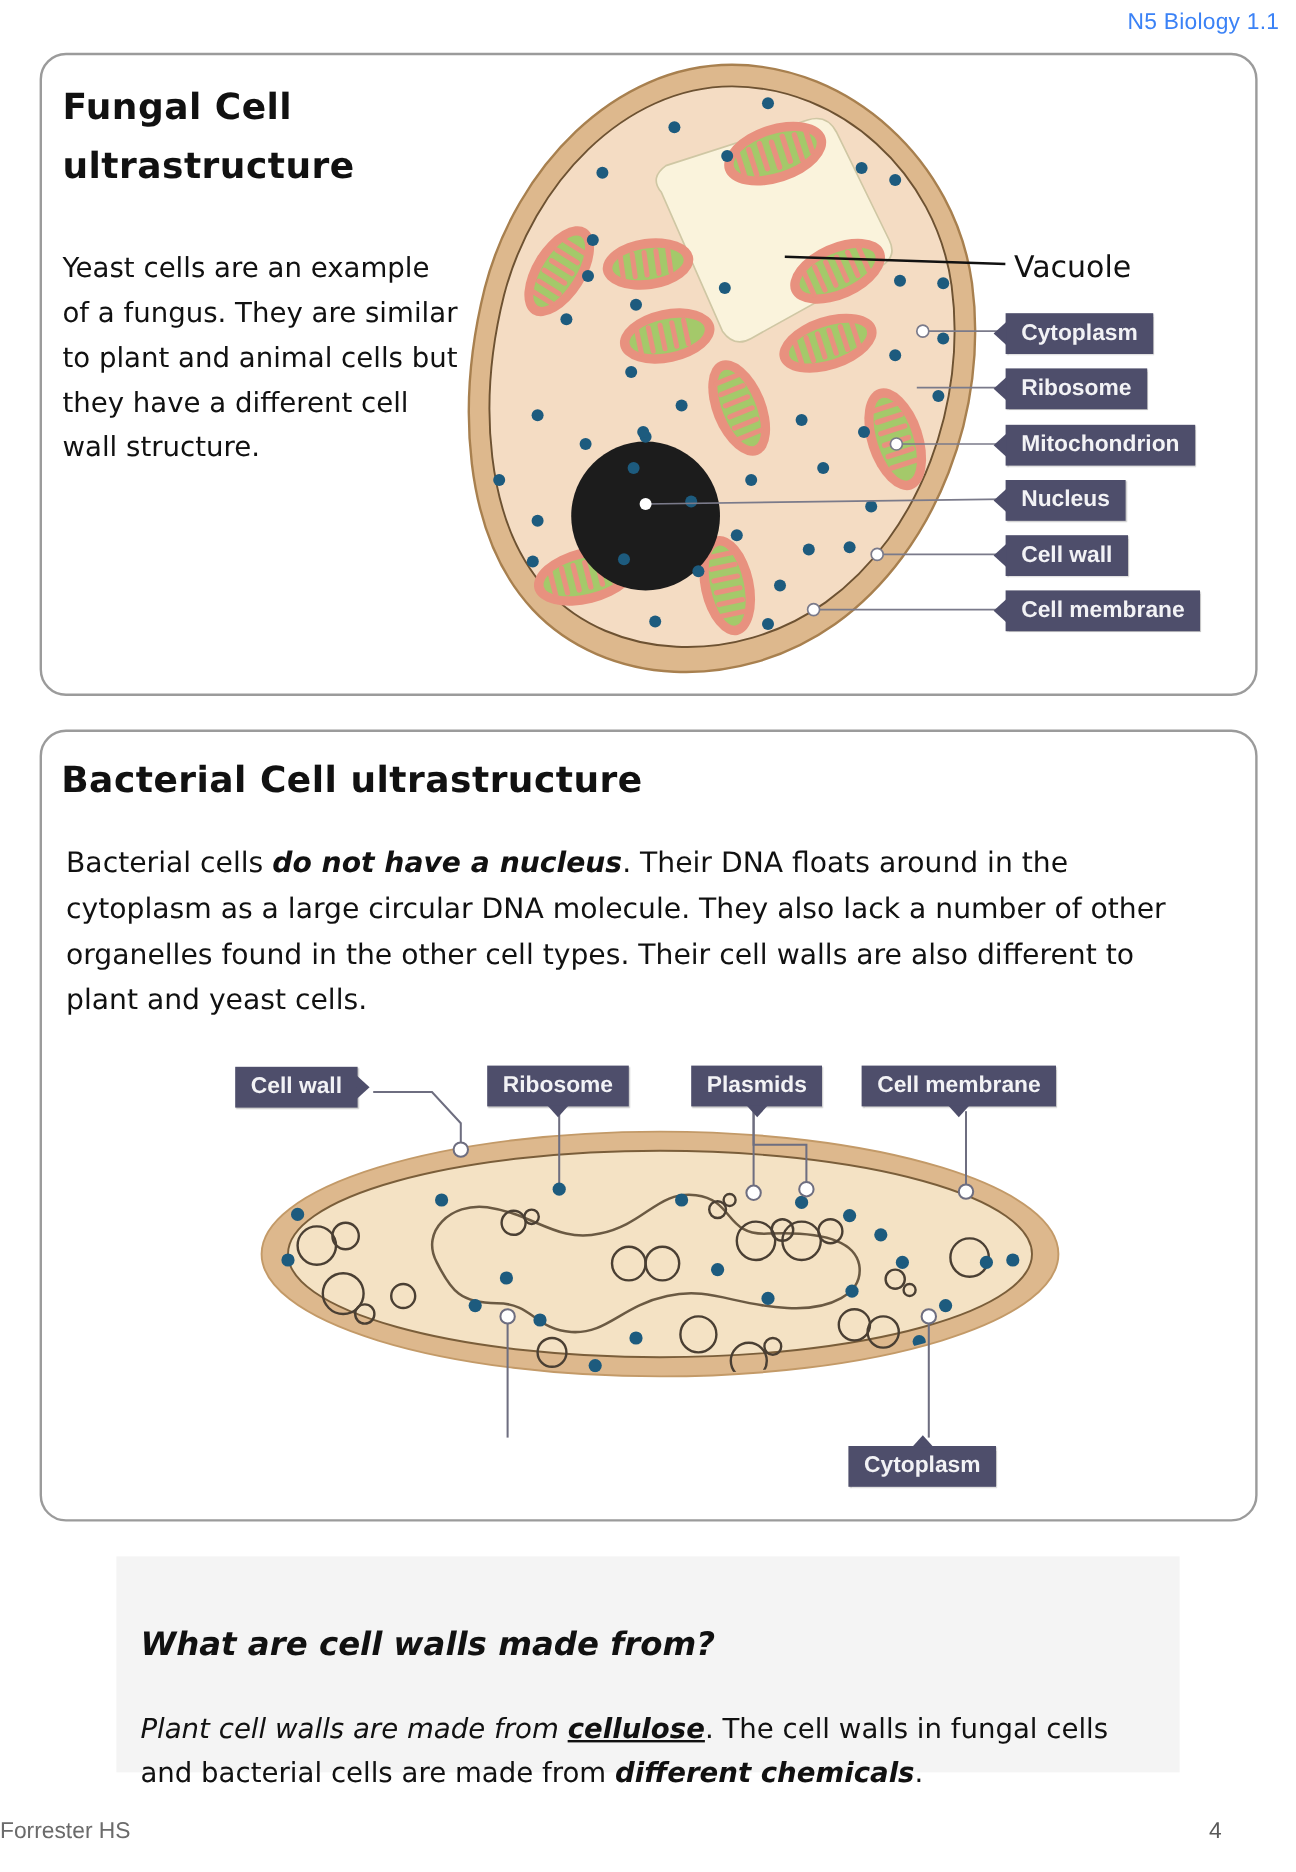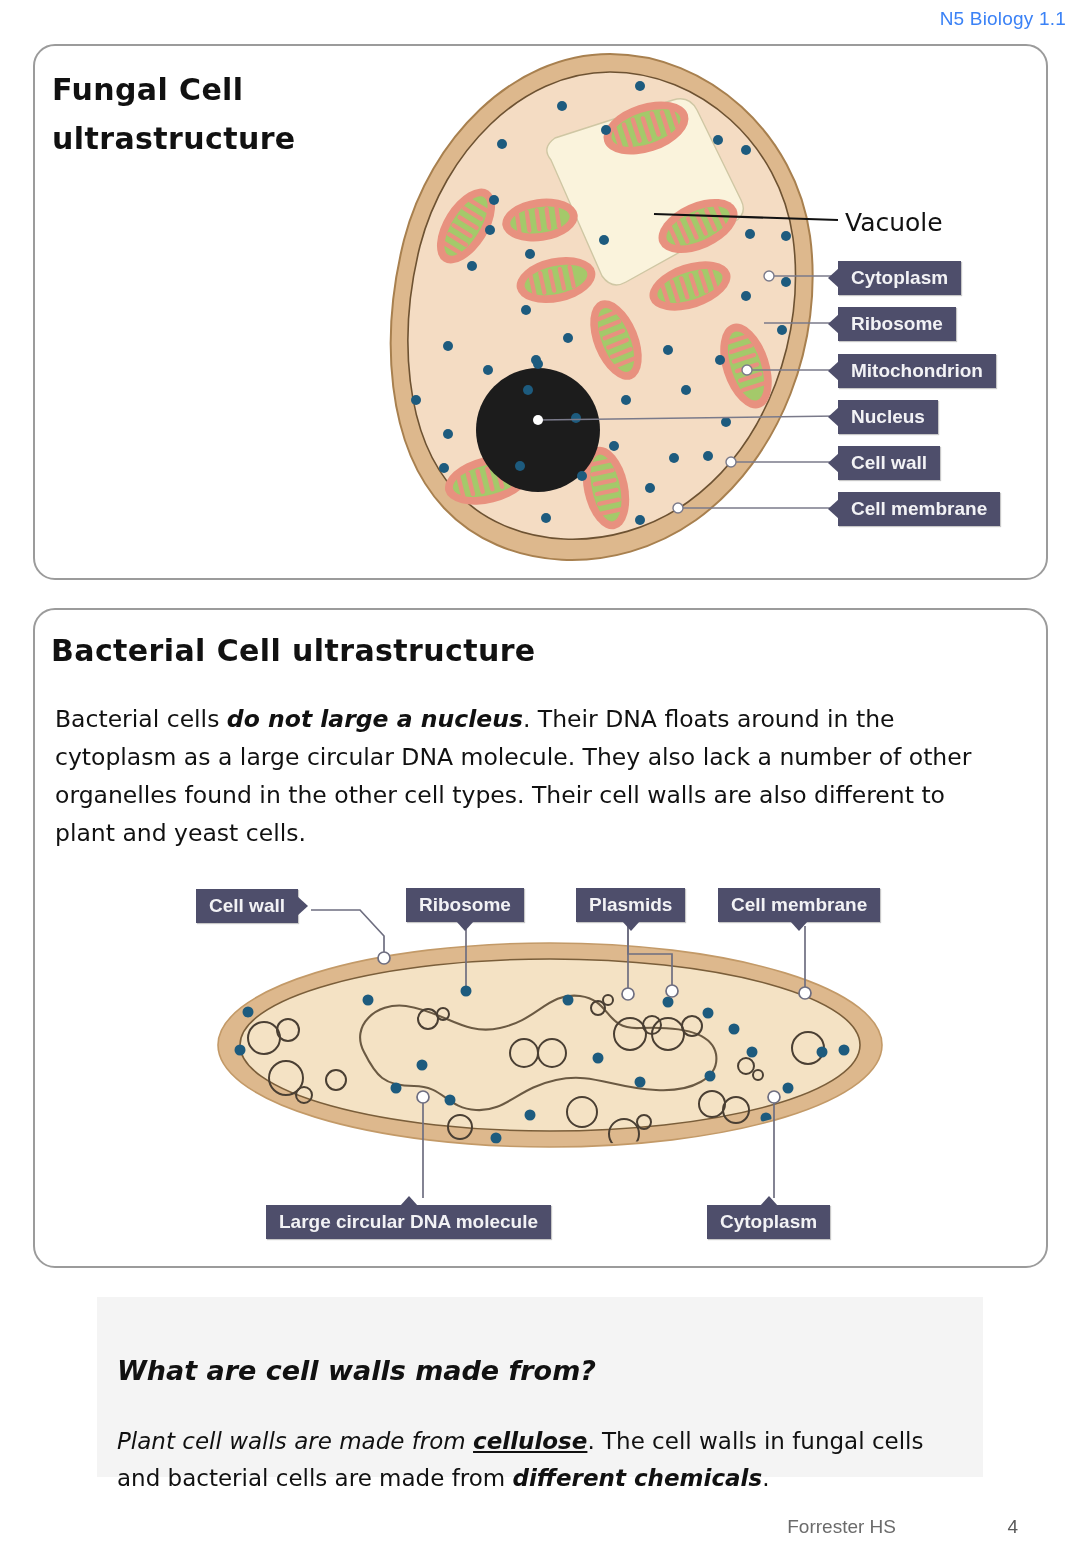--- a/index.html
+++ b/index.html
@@ -112,39 +112,40 @@
   #gb-a .it { font-style: italic; }
   #gb-a .bu { font-style: italic; font-weight:700; text-decoration: underline; }
   #gb-a .bi { font-style: italic; font-weight:700; }
 
   
   .ftr {
     position:absolute; bottom: 22px;
     font-family: "Liberation Sans", sans-serif;
     font-size: 19px; color: #6b6b6b;
   }
-  #ftr-school { left: 0; width: 896px; text-align:right; }
+  #ftr-school { left: 0; width: 896px; text-align:left; }
   #ftr-page   { right: 62px; color:#595959; }
 
   svg { display:block; }
 </style>
 </head>
 <body>
 
 <div class="page">
 
   <div class="hdr">N5 Biology 1.1</div>
 
   <div class="card" id="card-fungal"></div>
 
   <div id="fungal-title">
     <h2 class="title comic">Fungal Cell</h2>
     <h2 class="title comic">ultrastructure</h2>
   </div>
 
+  <div id="fungal-para" class="body-txt comic">Yeast cells are an example of a fungus. They are similar to plant and animal cells but they have a different cell wall structure.</div>
 
   <svg id="fungal-svg" style="position:absolute; left:378px; top:48px;" width="460" height="528" viewBox="0 0 460 528">
     <defs>
       <clipPath id="fcellclip">
         <path d="M 232 6 C 330 6 418 86 432 188 C 446 292 404 410 318 472 C 236 530 126 524 66 460 C 8 398 2 288 26 192 C 52 92 134 6 232 6 Z"></path>
       </clipPath>
     </defs>
 
     <path d="M 232 6 C 330 6 418 86 432 188 C 446 292 404 410 318 472 C 236 530 126 524 66 460 C 8 398 2 288 26 192 C 52 92 134 6 232 6 Z" fill="#ddb88d" stroke="#a8804f" stroke-width="2"></path>
 
@@ -282,21 +283,21 @@
   <div class="chip nleft" style="left:838px; top:307px;">Ribosome</div>
   <div class="chip nleft" style="left:838px; top:354px;">Mitochondrion</div>
   <div class="chip nleft" style="left:838px; top:400px;">Nucleus</div>
   <div class="chip nleft" style="left:838px; top:446px;">Cell wall</div>
   <div class="chip nleft" style="left:838px; top:492px;">Cell membrane</div>
 
   <div class="card" id="card-bacteria"></div>
 
   <h2 id="bact-title" class="title comic">Bacterial Cell ultrastructure</h2>
 
-  <div id="bact-para" class="body-txt comic"><span>Bacterial cells </span><b>do not large a nucleus</b><span>. Their DNA floats around in the cytoplasm as a large circular DNA molecule. They also lack a number of other organelles found in the other cell types. Their cell walls are also different to plant and yeast cells.</span></div>
+  <div id="bact-para" class="body-txt comic"><span>Bacterial cells </span><b>do not have a nucleus</b><span>. Their DNA floats around in the cytoplasm as a large circular DNA molecule. They also lack a number of other organelles found in the other cell types. Their cell walls are also different to plant and yeast cells.</span></div>
 
   <svg id="bact-svg" style="position:absolute; left:200px; top:930px;" width="700" height="230" viewBox="0 0 700 230">
     <defs>
       <clipPath id="bcellclip">
           <ellipse cx="350" cy="115" rx="330" ry="100"></ellipse>
         </clipPath>
     </defs>
 
     <ellipse cx="350" cy="115" rx="332" ry="102" fill="#ddb88d" stroke="#c39a68" stroke-width="1.6"></ellipse>
     <ellipse cx="350" cy="115" rx="310" ry="86" fill="#f4e2c4" stroke="#7a5e3a" stroke-width="1.6"></ellipse>
@@ -382,21 +383,20 @@
     <circle cx="423" cy="237" r="6" fill="#fff" stroke="#6e6e80" stroke-width="1.7"></circle>
 
     <path d="M 774 338 V 240" stroke="#6e6e80" stroke-width="1.7" fill="none"></path>
     <circle cx="774" cy="237" r="6" fill="#fff" stroke="#6e6e80" stroke-width="1.7"></circle>
   </svg>
 
   <div class="chip nright" style="left:196px; top:889px;">Cell wall</div>
   <div class="chip ndown" style="left:406px; top:888px;">Ribosome</div>
   <div class="chip ndown" style="left:576px; top:888px;">Plasmids</div>
   <div class="chip ndown" style="left:718px; top:888px;">Cell membrane</div>
-  <div class="chip nup" style="left:266px; top:1205px;">Large circular DNA molecule</div>
   <div class="chip nup" style="left:707px; top:1205px;">Cytoplasm</div>
 
   <div id="grey-box">
     <div id="gb-q" class="comic">What are cell walls made from?</div>
     <div id="gb-a" class="comic"><span class="it">Plant cell walls are made from </span><span class="bu">cellulose</span><span>. The cell walls in fungal cells and bacterial cells are made from </span><span class="bi">different chemicals</span><span>.</span></div>
   </div>
 
   <div class="ftr" id="ftr-school">Forrester HS</div>
   <div class="ftr" id="ftr-page">4</div>
 

